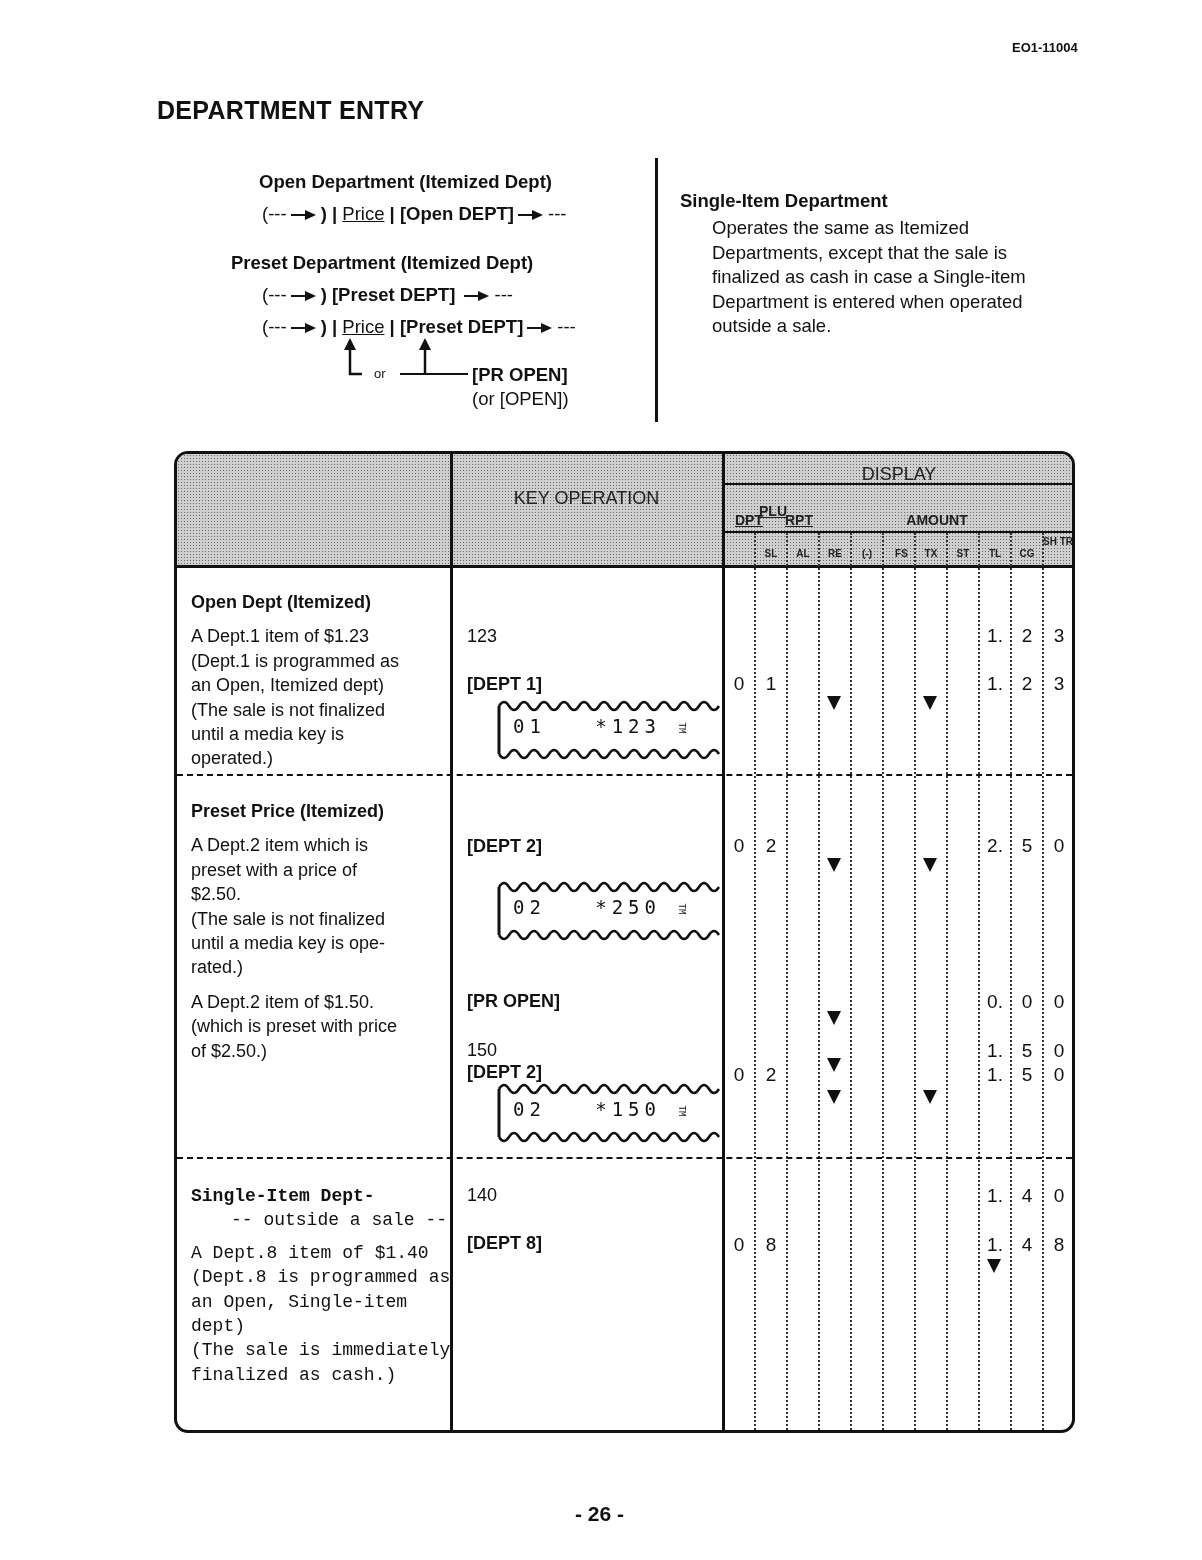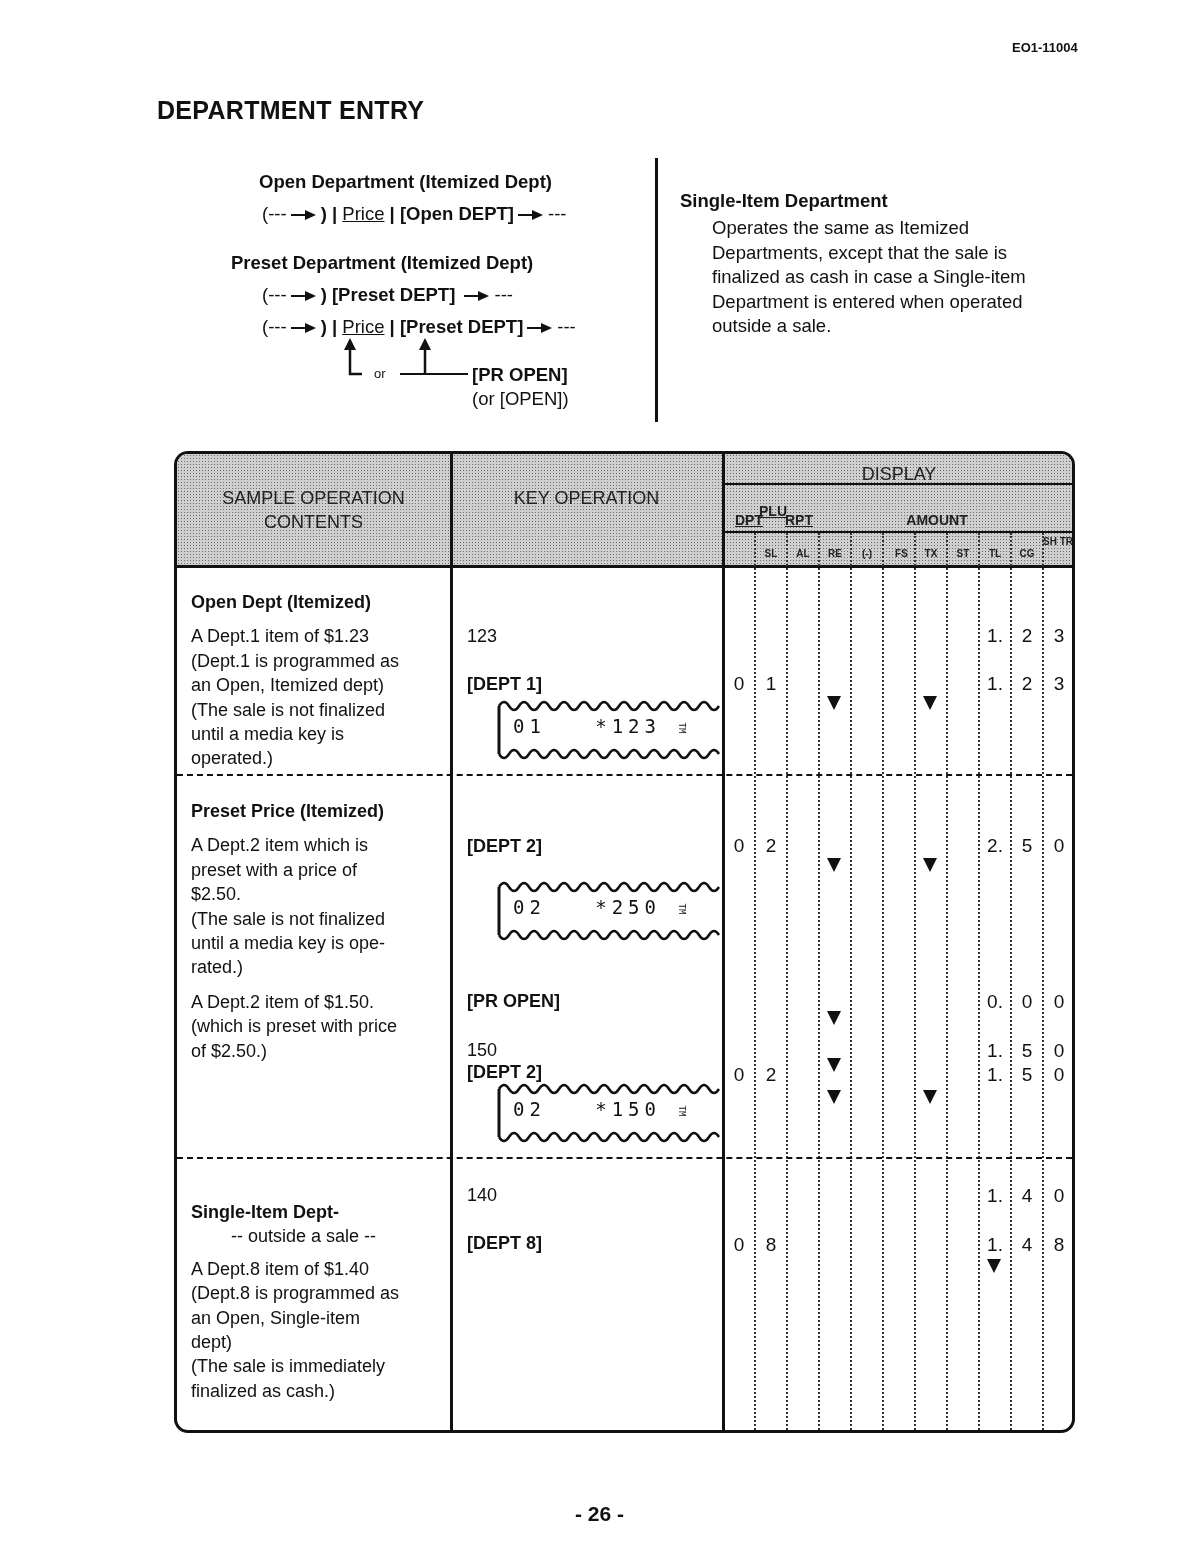--- a/index.html
+++ b/index.html
@@ -74,24 +74,20 @@
 <div class="abs flow" style="left:472px;top:388px;font-weight:normal;">(or [OPEN])</div>
 
 <div class="abs vsep"></div>
 
 <div class="abs sec-h" style="left:680px;top:171px;margin-top:19px;">Single-Item Department</div>
 <div class="abs single-desc">Operates the same as Itemized Departments, except that the sale is finalized as cash in case a Single-item Department is entered when operated outside a sale.</div>
 
 <div class="abs table">
 
   <div class="hdr-cell shade" style="left:0;width:898px;"></div>
-  <div class="hdr-text" style="left:0;width:273px;top:32px;">
-    <div>SAMPLE OPERATION</div>
-    <div>CONTENTS</div>
-  </div>
   <div class="hdr-text" style="left:273px;width:273px;top:32px;">KEY OPERATION</div>
   <div class="hdr-text" style="left:546px;width:352px;top:8px;">DISPLAY</div>
   <div class="abs" style="left:546px;top:29px;width:352px;height:2px;background:#111;"></div>
   <div class="dsub" style="left:576px;top:40px;width:40px;font-size:14px;text-decoration:underline;margin-top:9px;">PLU</div>
   <div class="dsub" style="left:554px;top:58px;width:36px;font-size:14px;text-decoration:underline;">DPT</div>
   <div class="dsub" style="left:602px;top:58px;width:40px;font-size:14px;text-decoration:underline;">RPT</div>
   <div class="dsub" style="left:700px;top:58px;width:120px;font-size:14px;">AMOUNT</div>
   <div class="abs" style="left:546px;top:77px;width:352px;height:2px;background:#111;"></div>
   <div class="dsub" style="left:578px;top:94px;width:32px;">SL</div>
   <div class="dsub" style="left:610px;top:94px;width:32px;">AL</div>
@@ -203,21 +199,21 @@
   <div class="disp" style="left:866px;top:586px;">0</div>
   <div class="tri" style="left:650px;top:604px;"></div>
   <div class="disp" style="left:546px;top:610px;">0</div>
   <div class="disp" style="left:578px;top:610px;">2</div>
   <div class="disp" style="left:802px;top:610px;">1.</div>
   <div class="disp" style="left:834px;top:610px;">5</div>
   <div class="disp" style="left:866px;top:610px;">0</div>
   <div class="tri" style="left:650px;top:636px;"></div>
   <div class="tri" style="left:746px;top:636px;"></div>
 
-  <div class="cell-text" style="left:14px;top:746px;">
+  <div class="cell-text" style="left:14px;top:730px;font-family:Liberation Mono, monospace;">
     <div class="b">Single-Item Dept-</div>
     <div style="padding-left:40px;margin-bottom:8px;">-- outside a sale  --</div>
     <div>A  Dept.8  item  of  $1.40</div>
     <div>(Dept.8 is programmed as</div>
     <div> an Open, Single-item</div>
     <div> dept)</div>
     <div>(The sale is  immediately</div>
     <div> finalized as  cash.)</div>
   </div>
   <div class="key" style="left:290px;top:731px;">140</div>

